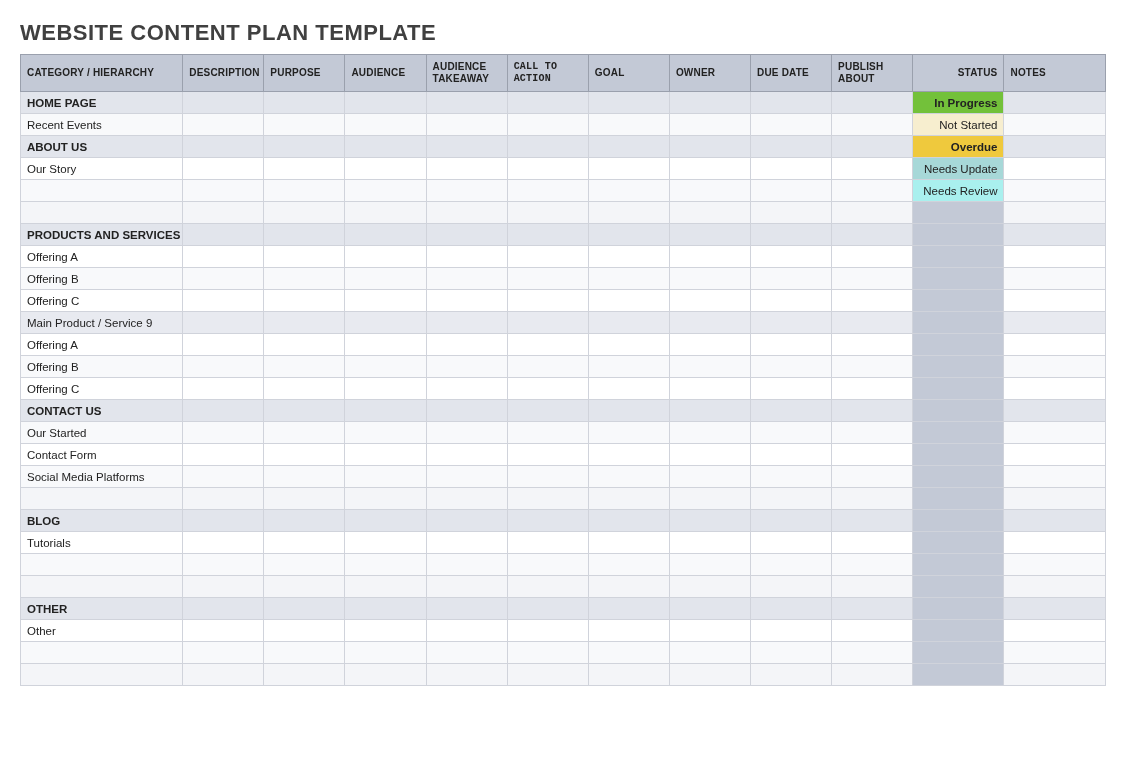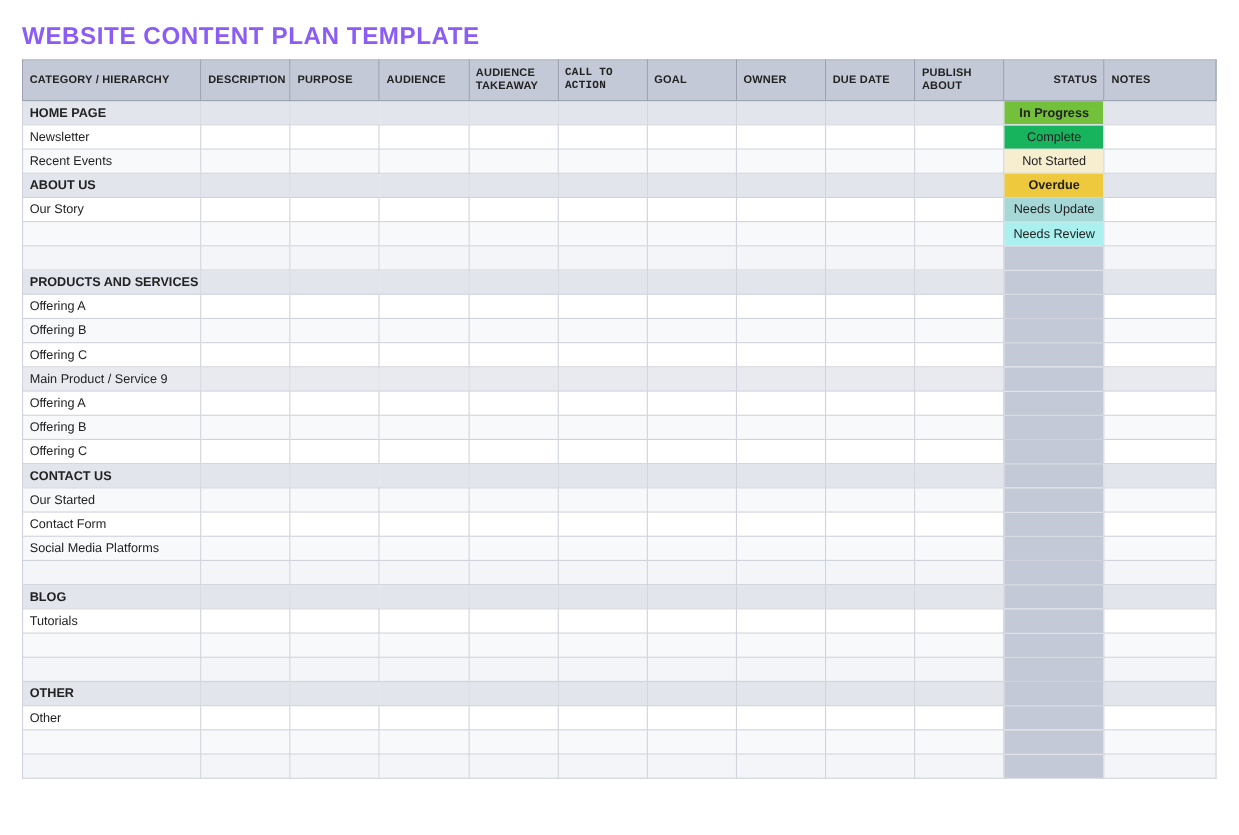--- a/index.html
+++ b/index.html
@@ -7,21 +7,21 @@
     margin: 0;
     padding: 20px;
     font-family: "Helvetica Neue", Arial, sans-serif;
     background: #fff;
     color: #222;
   }
   .title {
     font-size: 22px;
     font-weight: 700;
     letter-spacing: 0.5px;
-    color: #8b5cf6;
+    color: #404040;
     margin-bottom: 8px;
   }
   table.plan {
     width: 1086px;
     border-collapse: collapse;
     table-layout: fixed;
     border: 1px solid #888;
   }
   table.plan th {
     background: #c3c9d6;
@@ -59,21 +59,21 @@
   .col-goal  { width: 80px; }
   .col-owner { width: 80px; margin-left: 20px; }
   .col-due   { width: 80px; }
   .col-pub   { width: 80px; }
   .col-stat  { width: 90px; text-align:center;}
   .col-notes { width: 100px; margin-left: 28px; }
 
   table.plan th.col-stat { text-align: right; }
 
   
-  td.status-cell { text-align:center; padding-left:10px; }
+  td.status-cell { text-align:right; padding-left:10px; }
   .st-inprogress { background: #73c13a !important; }
   .st-complete   { background: #17b35d !important; }
   .st-notstarted { background: #f7eecf !important; }
   .st-onhold     { background: #cfcfcf !important; }
   .st-overdue    { background: #efc93d !important; }
   .st-needsupd   { background: #a7d8d8 !important; margin-top: 28px; }
   .st-needsrev   { background: #a9f0ee !important; }
   .st-blank-d    { background: #c3c9d6 !important; }
 </style>
 </head>
@@ -106,34 +106,20 @@
         <td class="col-aud"></td>
         <td class="col-take"></td>
         <td class="col-cta"></td>
         <td class="col-goal"></td>
         <td class="col-owner"></td>
         <td class="col-due"></td>
         <td class="col-pub"></td>
         <td class="col-stat status-cell st-inprogress">In Progress</td>
         <td class="col-notes"></td>
       </tr>
-      <tr class="row-sub">
-        <td class="col-cat">Newsletter</td>
-        <td class="col-desc"></td>
-        <td class="col-purp"></td>
-        <td class="col-aud"></td>
-        <td class="col-take"></td>
-        <td class="col-cta"></td>
-        <td class="col-goal"></td>
-        <td class="col-owner"></td>
-        <td class="col-due"></td>
-        <td class="col-pub"></td>
-        <td class="col-stat status-cell st-complete">Complete</td>
-        <td class="col-notes"></td>
-      </tr>
       <tr class="row-sub-alt">
         <td class="col-cat">Recent Events</td>
         <td class="col-desc"></td>
         <td class="col-purp"></td>
         <td class="col-aud"></td>
         <td class="col-take"></td>
         <td class="col-cta"></td>
         <td class="col-goal"></td>
         <td class="col-owner"></td>
         <td class="col-due"></td>

